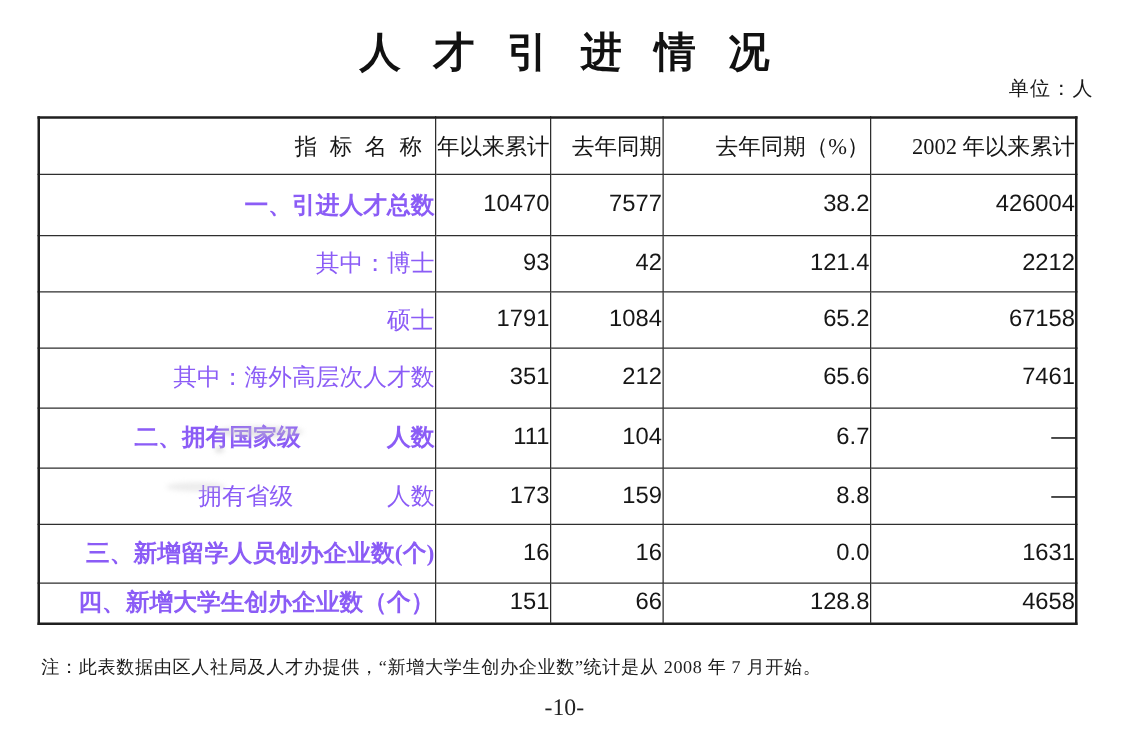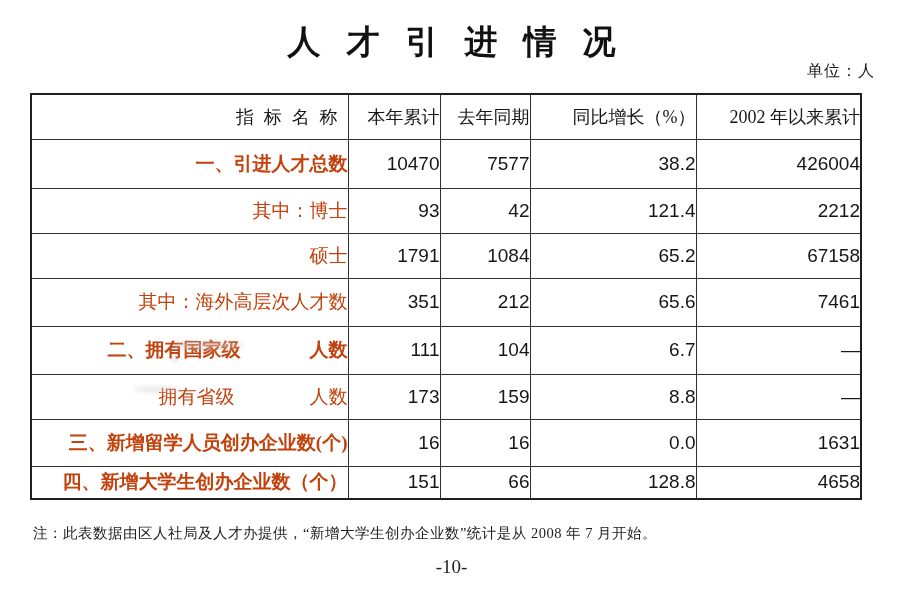--- a/index.html
+++ b/index.html
@@ -22,21 +22,21 @@
     border-collapse:collapse;table-layout:fixed;
     border:2px solid #1f1f1f;
   }
   table.report td,table.report th{
     border:1px solid #2e2e2e;overflow:hidden;white-space:nowrap;
     font-weight:normal;padding:0;text-align:right;
   }
   th{font-size:18px;color:#161616;}
   th.h-ind{letter-spacing:0.55em;text-indent:0.55em;}
   .hdr{height:45px;}
-  td.c-label{font-size:19px;text-align:left;color:#c2410c;}
+  td.c-label{font-size:19px;text-align:left;color:#8b5cf6;}
   td.c-num{
     font-family:"Liberation Sans","DejaVu Sans",sans-serif;
     font-size:19px;text-align:right;color:#161616;
   }
   td.p2{padding-right:20px;}
   td.p3{padding-right:28px;}
   td.p4{padding-right:28px;}
   td.p5{padding-right:26px;}
   tr.r0{height:49px;} tr.r1{height:45px;} tr.r2{height:45px;} tr.r3{height:48px;}
   tr.r4{height:48px;} tr.r5{height:45px;} tr.r6{height:47px;margin-left:32px;} tr.r7{height:33px;margin-top:17px;}
@@ -76,23 +76,23 @@
   <colgroup>
     <col style="width:317px">
       <col style="width:92px">
       <col style="width:90px">
     <col style="width:166px">
       <col style="width:165px">
   </colgroup>
   <tbody>
       <tr class="hdr">
     <th class="h-ind">指标名称</th>
-    <th>本年累计</th>
+    <th>年以来累计</th>
     <th>去年同期</th>
-    <th>同比增长（%）</th>
+    <th>去年同期（%）</th>
     <th>2002 年以来累计</th>
   </tr>
   <tr class="r0">
     <td class="c-label">一、引进人才总数</td>
     <td class="c-num p2">10470</td>
     <td class="c-num p3">7577</td>
     <td class="c-num p4">38.2</td>
     <td class="c-num p5">426004</td>
   </tr>
   <tr class="r1">

